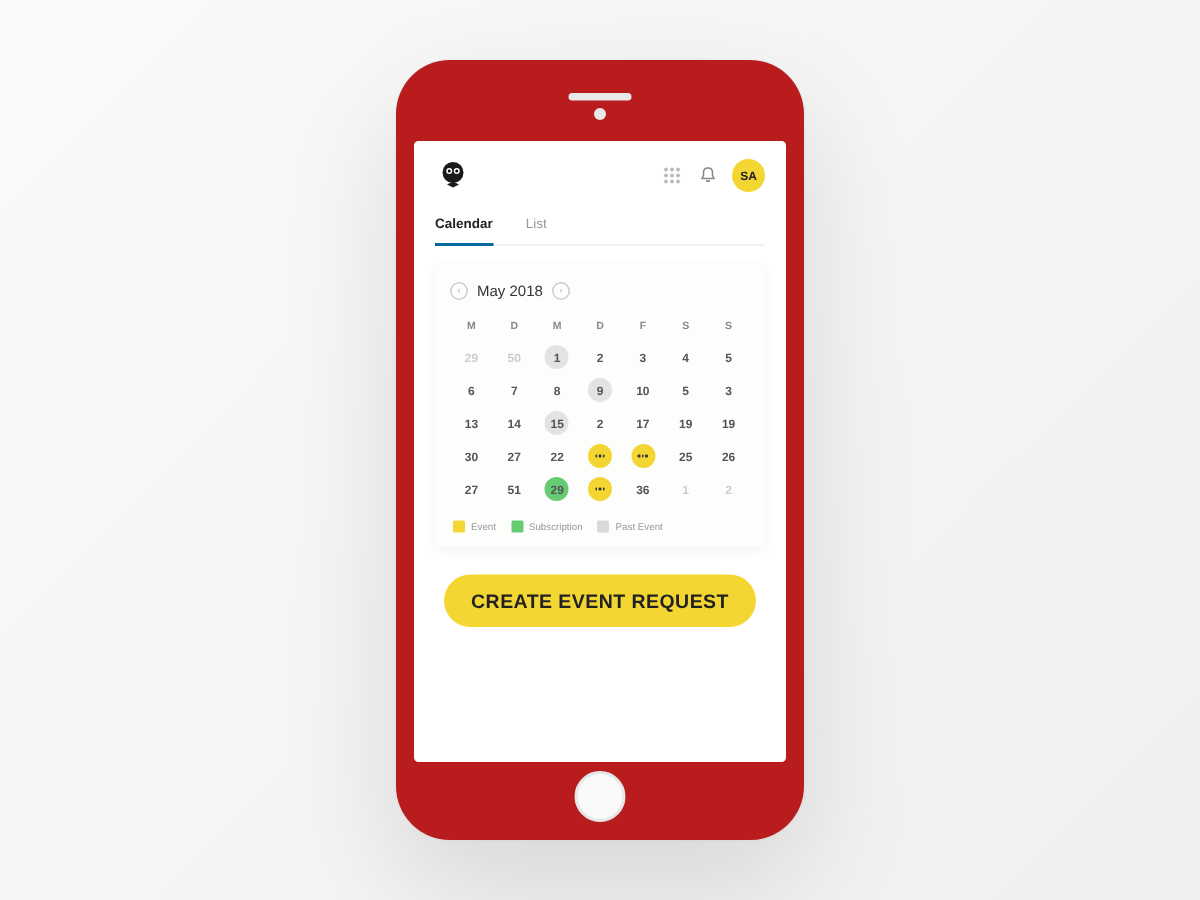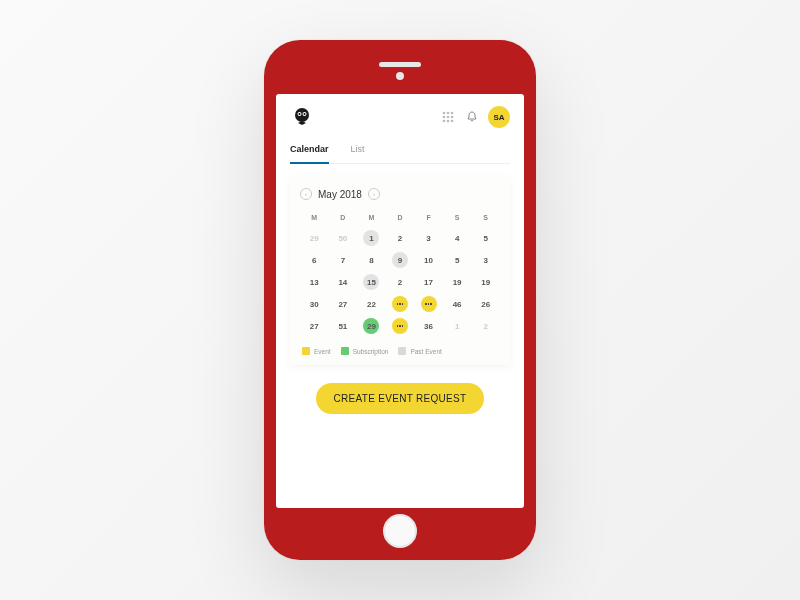--- a/index.html
+++ b/index.html
@@ -73,22 +73,22 @@
   .pill.gray { background: #e3e3e3; }
   .pill.yellow { background: #f4d633; }
   .pill.green { background: #66cc74; }
   .dots { position:absolute; display:flex; gap:1px; z-index:1; }
   .dots i { width:1.5px; height:1.5px; background:#333; border-radius:50%; display:block; }
   .legend { display:flex; gap:10px; margin-top:10px; padding:0 2px; }
   .leg { display:flex; align-items:center; gap:4px; font-size:6.5px; color:#999; }
   .sw { width:8px; height:8px; border-radius:1px; }
   .sw.y{background:#f4d633}.sw.g{background:#66cc74}.sw.gr{background:#d9d9d9}
   .cta {
-    margin: 18px auto 0; background:#f4d633; color:#222; font-weight:400;
-    font-size:10px; letter-spacing:0.3px; border:none; border-radius:18px;
+    margin: 18px auto 0; background:#f4d633; color:#222; font-weight:700;
+    font-size:13px; letter-spacing:0.3px; border:none; border-radius:18px;
     padding:10px 18px; cursor:pointer; display:block;
   }
 </style>
 </head>
 <body>
 
 <div class="phone">
   <div class="screen">
 
     <div class="topbar">
@@ -235,21 +235,21 @@
           </div>
           <div class="cell">
             <div class="pill yellow"></div>
             <div class="dots">
               <i></i>
               <i></i>
               <i></i>
             </div>
           </div>
           <div class="cell">
-            <span>46</span>
+            <span>25</span>
           </div>
           <div class="cell">
             <span>26</span>
           </div>
           <div class="cell">
             <span>27</span>
           </div>
           <div class="cell">
             <span>51</span>
           </div>

